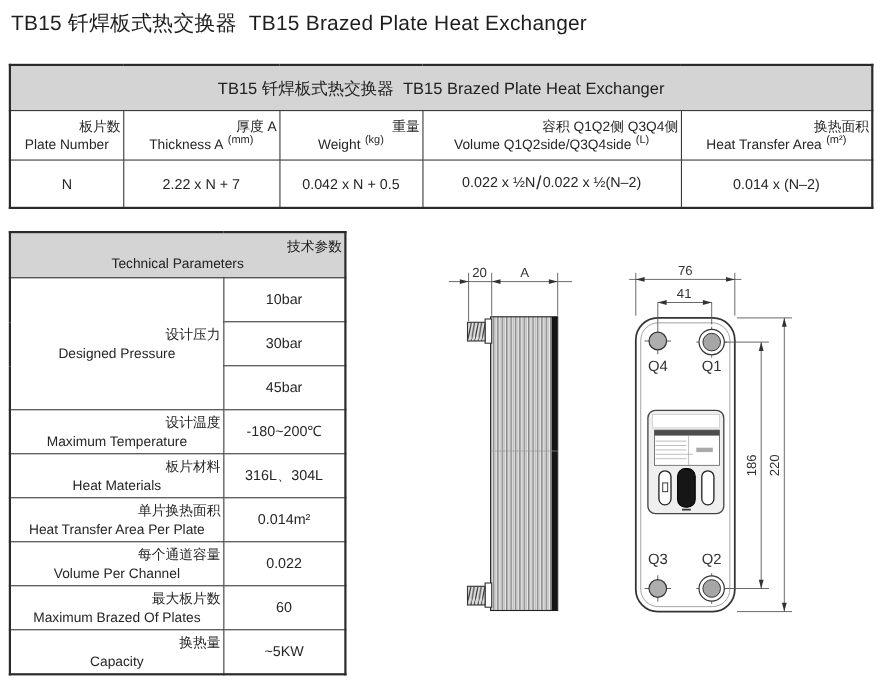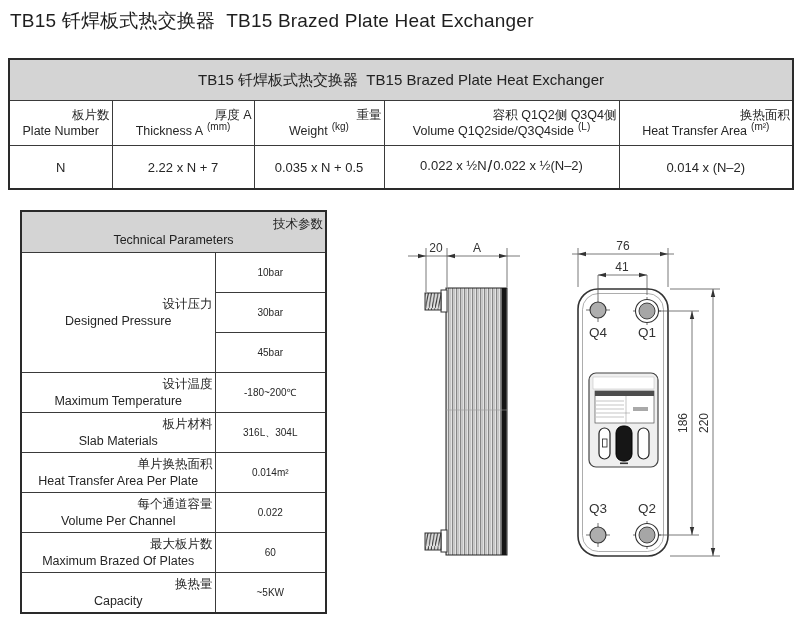--- a/index.html
+++ b/index.html
@@ -8,29 +8,29 @@
     font-family:"Liberation Sans", sans-serif;color:#262626;
     -webkit-font-smoothing:antialiased;
   }
   .page-title{
     position:absolute;left:10px;top:8px;font-size:19px;font-weight:500;
     letter-spacing:.2px;color:#1e1e1e;white-space:nowrap;
   }
   table{border-collapse:collapse;table-layout:fixed;}
   td{border:1px solid #3a3a3a;text-align:center;vertical-align:middle;padding:0 2px;}
   .spec-table{position:absolute;left:8px;top:58px;width:784px;border:2px solid #2a2a2a;}
-  .tech-table{position:absolute;left:20px;top:210px;width:305px;border:2px solid #2a2a2a;}
+  .tech-table{position:absolute;left:8px;top:210px;width:305px;border:2px solid #2a2a2a;}
   .band{background:#d4d4d4;font-size:15px;height:40px;color:#222;}
   .spec-head td{height:44px;font-size:12.5px;line-height:1.3;}
   .spec-data td{height:42px;font-size:13px;}
   .zh{display:block;text-align:right;}
   .en{white-space:nowrap;}
   .unit{position:relative;top:-5px;margin-left:4px;display:inline-block;font-size:10px;}
   .tech-table td{font-size:12.5px;line-height:1.3;}
-  .tech-table .val{font-size:10px;margin-top:37px;}
+  .tech-table .val{font-size:13px;margin-top:37px;}
   .r39 td{height:39px;}
   .frac-slash{font-size:17px;vertical-align:-2px;padding:0 1px;}
   .drawing{position:absolute;left:400px;top:240px;width:400px;height:381px;}
   svg text{font-family:"Liberation Sans", sans-serif;fill:#333;}
 </style>
 </head>
 <body>
 
 <div class="page-title">TB15 钎焊板式热交换器&nbsp; TB15 Brazed Plate Heat Exchanger</div>
 
@@ -64,21 +64,21 @@
       <span class="en">Volume Q1Q2side/Q3Q4side</span><span class="unit">(L)</span>
     </td>
     <td>
       <span class="zh">换热面积</span>
       <span class="en">Heat Transfer Area</span><span class="unit">(m²)</span>
     </td>
   </tr>
   <tr class="spec-data">
     <td>N</td>
     <td>2.22 x N + 7</td>
-    <td>0.035 x N + 0.5</td>
+    <td>0.042 x N + 0.5</td>
     <td><span>0.022 x ½N</span><span class="frac-slash">/</span><span>0.022 x ½(N–2)</span></td>
     <td>0.014 x (N–2)</td>
   </tr>
 </tbody>
   </table>
 
 <table class="tech-table">
   <colgroup>
       <col style="width:194px">
       <col style="width:111px">
@@ -104,21 +104,21 @@
     <td class="val">45bar</td>
   </tr>
   <tr class="r39">
     <td>
       <span class="zh">设计温度</span><span class="en">Maximum Temperature</span>
     </td>
     <td class="val">-180~200℃</td>
   </tr>
   <tr class="r39">
     <td>
-      <span class="zh">板片材料</span><span class="en">Slab Materials</span>
+      <span class="zh">板片材料</span><span class="en">Heat Materials</span>
     </td>
     <td class="val">316L、304L</td>
   </tr>
   <tr class="r39">
     <td>
       <span class="zh">单片换热面积</span><span class="en">Heat Transfer Area Per Plate</span>
     </td>
     <td class="val">0.014m²</td>
   </tr>
   <tr class="r39">

